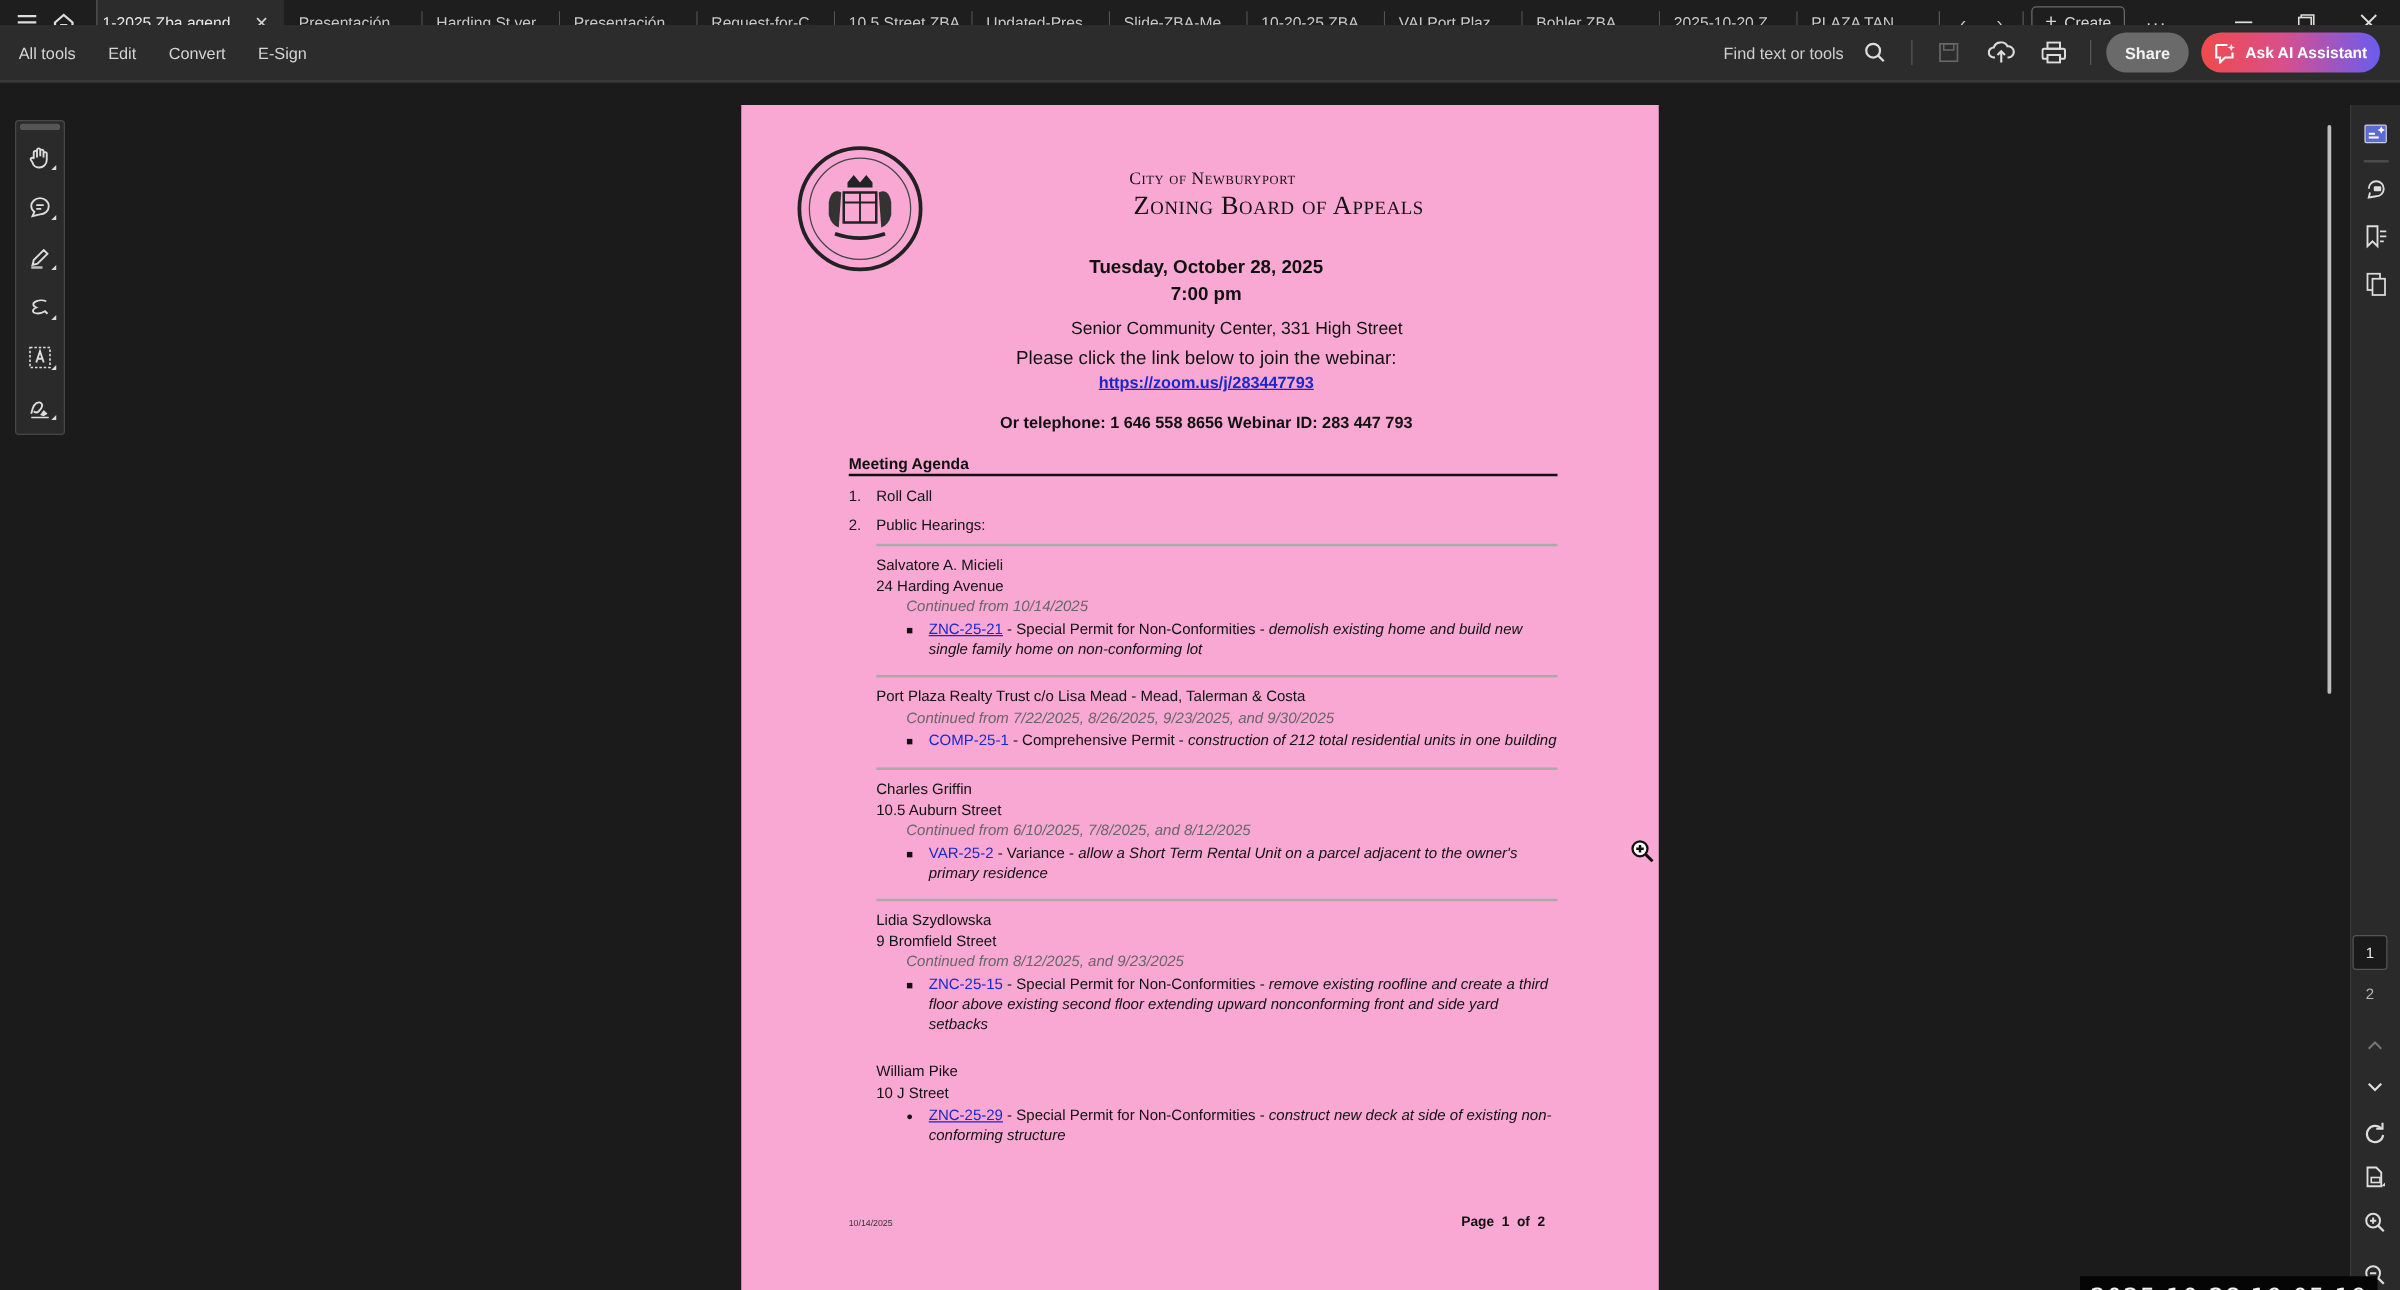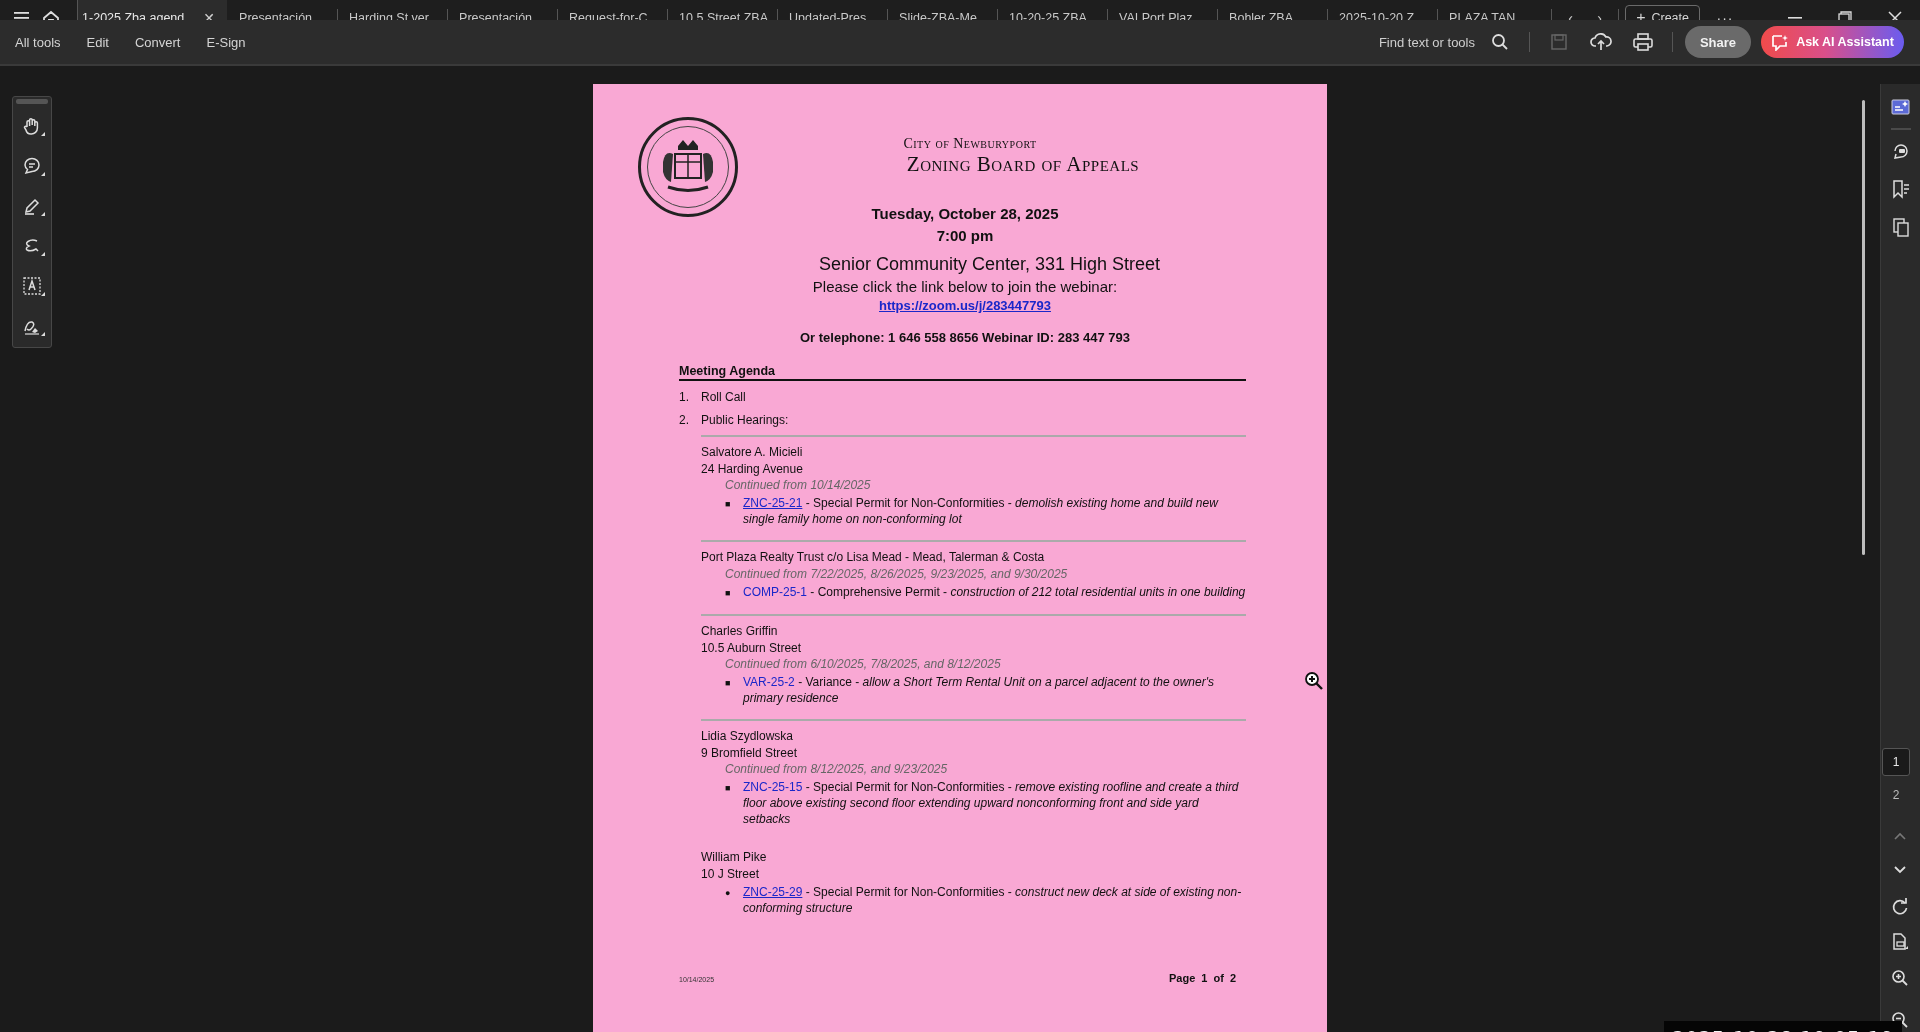--- a/index.html
+++ b/index.html
@@ -45,21 +45,21 @@
   
   .canvas { position: absolute; left: 0; top: 84px; width: 1880px; height: 948px; background: #1b1b1b; }
   .page { position: absolute; left: 593px; top: 84px; width: 734px; height: 948px; background: #f9a8d4; color: #111; overflow: hidden; }
   .seal { position: absolute; left: 45px; top: 33px; width: 100px; height: 100px; border-radius: 50%; border: 3px solid #222; }
   .seal-inner { position: absolute; inset: 6px; border-radius: 50%; border: 1px solid #444; display: flex; align-items: center; justify-content: center; }
   .seal-inner svg { width: 70px; height: 70px; }
   .h-city { position: absolute; left: 0; width: 734px; top: 52px; text-align: center; font-family: "Liberation Serif", serif; font-size: 14px; font-variant: small-caps; letter-spacing: 0.5px; padding-left: 20px; }
   .h-board { position: absolute; left: 0; width: 800px; top: 68px; text-align: center; font-family: "Liberation Serif", serif; font-size: 21px; font-variant: small-caps; letter-spacing: 0.5px; padding-left: 20px; margin-left: 20px; }
   .h-date { position: absolute; left: 0; width: 734px; top: 121px; text-align: center; font-weight: bold; font-size: 15px; padding-left: 10px; }
   .h-time { position: absolute; left: 0; width: 734px; top: 143px; text-align: center; font-weight: bold; font-size: 15px; padding-left: 10px; }
-  .h-loc { position: absolute; left: 0; width: 783px; top: 170px; text-align: center; font-size: 18px; padding-left: 10px; }
+  .h-loc { position: absolute; left: 0; width: 783px; top: 170px; text-align: center; font-size: 14px; padding-left: 10px; }
   .h-click { position: absolute; left: 0; width: 734px; top: 194px; text-align: center; font-size: 15px; padding-left: 10px; }
   .h-link { position: absolute; left: 0; width: 734px; top: 214px; text-align: center; font-size: 13px; padding-left: 10px; }
   .h-link a { color: #1a27c9; text-decoration: underline; font-weight: bold; }
   .h-phone { position: absolute; left: 0; width: 734px; top: 246px; text-align: center; font-size: 13px; font-weight: bold; padding-left: 10px; }
 
   .agenda { position: absolute; left: 86px; top: 280px; width: 567px; font-size: 12px; }
   .agenda-title { font-weight: bold; font-size: 12.5px; border-bottom: 2px solid #111; padding-bottom: 1px; }
   .agenda-line { display: flex; margin-top: 9px; }
   .agenda-line .num { width: 22px; }
   .hearing { margin-left: 22px; border-top: 2px solid #aaa; padding: 7px 0 5px 0; margin-top: 8px; }

